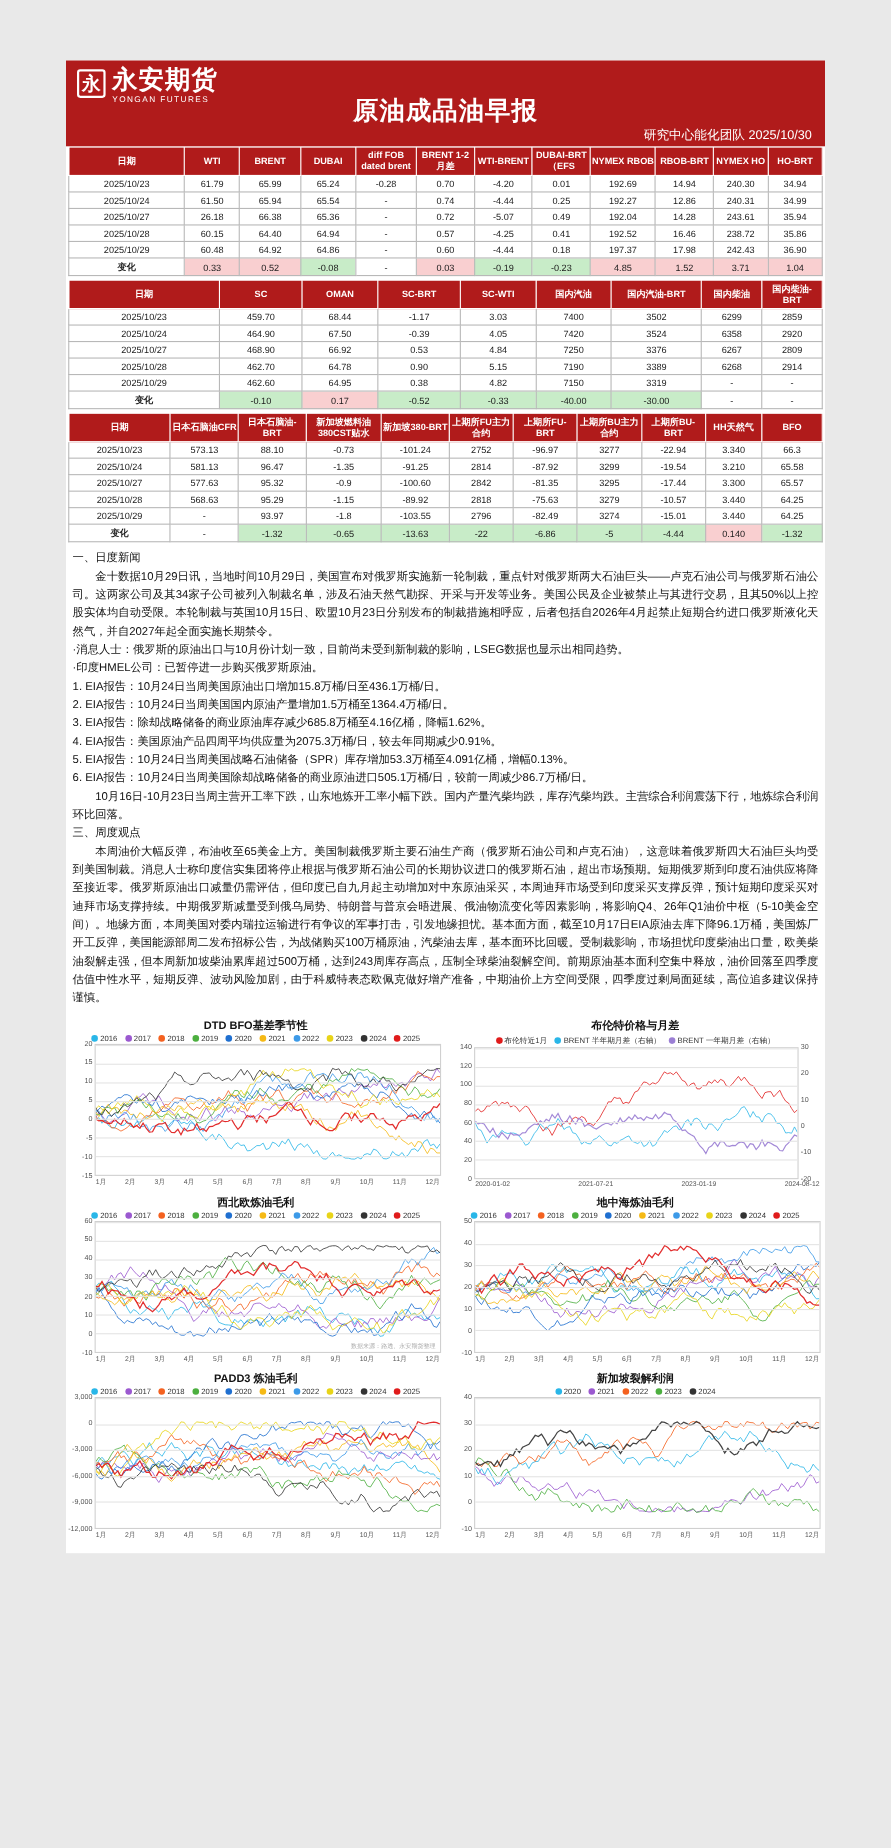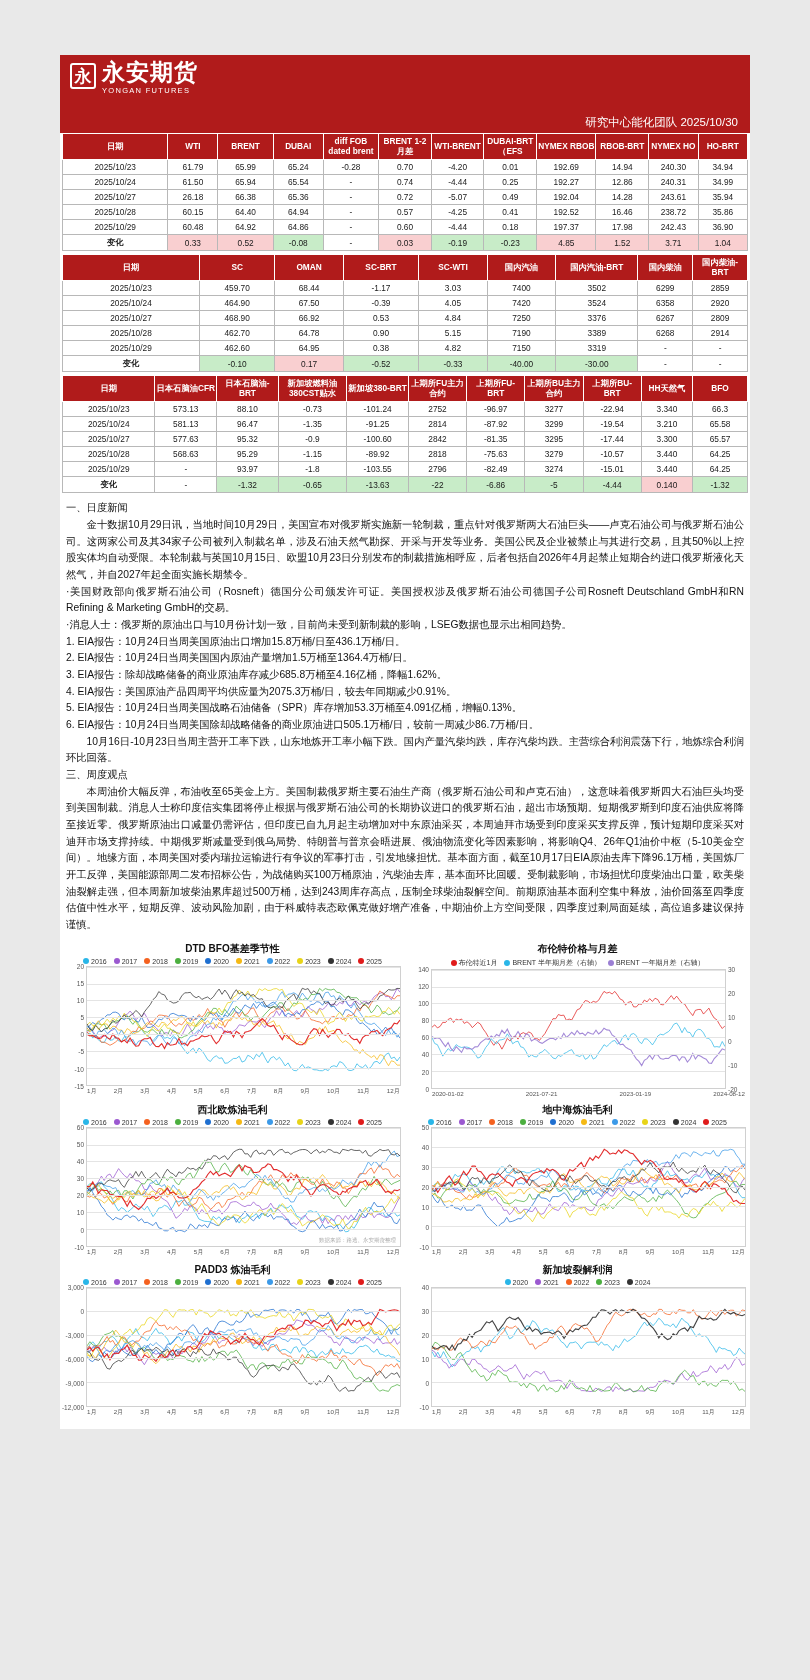--- a/index.html
+++ b/index.html
@@ -155,20 +155,21 @@
 <div class="page">
 
   <div class="header">
     <div class="brand">
       <div class="brand-mark">永</div>
       <div class="brand-text">
         <div class="brand-cn">永安期货</div>
         <div class="brand-en">YONGAN FUTURES</div>
       </div>
     </div>
+    <div class="title-main">原油成品油早报</div>
     <div class="title-sub">研究中心能化团队  2025/10/30</div>
   </div>
 
   <div class="tbl-wrap">
     <div id="tables-host">
         <table class="dt">
           <colgroup>
             <col style="width: 16%;">
             <col style="width: 7.6%;">
             <col style="width: 8.4%;">
@@ -492,22 +493,22 @@
           </tbody>
         </table>
         <div class="tbl-gap"></div>
       </div>
   </div>
 
   <div class="body-text">
     <p class="sec-head">一、日度新闻</p>
     <div id="news-host">
         <p class="indent">金十数据10月29日讯，当地时间10月29日，美国宣布对俄罗斯实施新一轮制裁，重点针对俄罗斯两大石油巨头——卢克石油公司与俄罗斯石油公司。这两家公司及其34家子公司被列入制裁名单，涉及石油天然气勘探、开采与开发等业务。美国公民及企业被禁止与其进行交易，且其50%以上控股实体均自动受限。本轮制裁与英国10月15日、欧盟10月23日分别发布的制裁措施相呼应，后者包括自2026年4月起禁止短期合约进口俄罗斯液化天然气，并自2027年起全面实施长期禁令。</p>
-        <p>·美国财政部向俄罗斯石油公司（Rosneft）德国分公司颁发许可证。美国授权涉及俄罗斯石油公司德国子公司Rosneft Deutschland GmbH和RN Refining &amp; Marketing GmbH的交易。</p>
         <p>·消息人士：俄罗斯的原油出口与10月份计划一致，目前尚未受到新制裁的影响，LSEG数据也显示出相同趋势。</p>
+        <p>·印度HMEL公司：已暂停进一步购买俄罗斯原油。</p>
       </div>
     <div id="fund-host">
         <p>1. EIA报告：10月24日当周美国原油出口增加15.8万桶/日至436.1万桶/日。</p>
         <p>2. EIA报告：10月24日当周美国国内原油产量增加1.5万桶至1364.4万桶/日。</p>
         <p>3. EIA报告：除却战略储备的商业原油库存减少685.8万桶至4.16亿桶，降幅1.62%。</p>
         <p>4. EIA报告：美国原油产品四周平均供应量为2075.3万桶/日，较去年同期减少0.91%。</p>
         <p>5. EIA报告：10月24日当周美国战略石油储备（SPR）库存增加53.3万桶至4.091亿桶，增幅0.13%。</p>
         <p>6. EIA报告：10月24日当周美国除却战略储备的商业原油进口505.1万桶/日，较前一周减少86.7万桶/日。</p>
       </div>
     <p class="indent">10月16日-10月23日当周主营开工率下跌，山东地炼开工率小幅下跌。国内产量汽柴均跌，库存汽柴均跌。主营综合利润震荡下行，地炼综合利润环比回落。</p>

